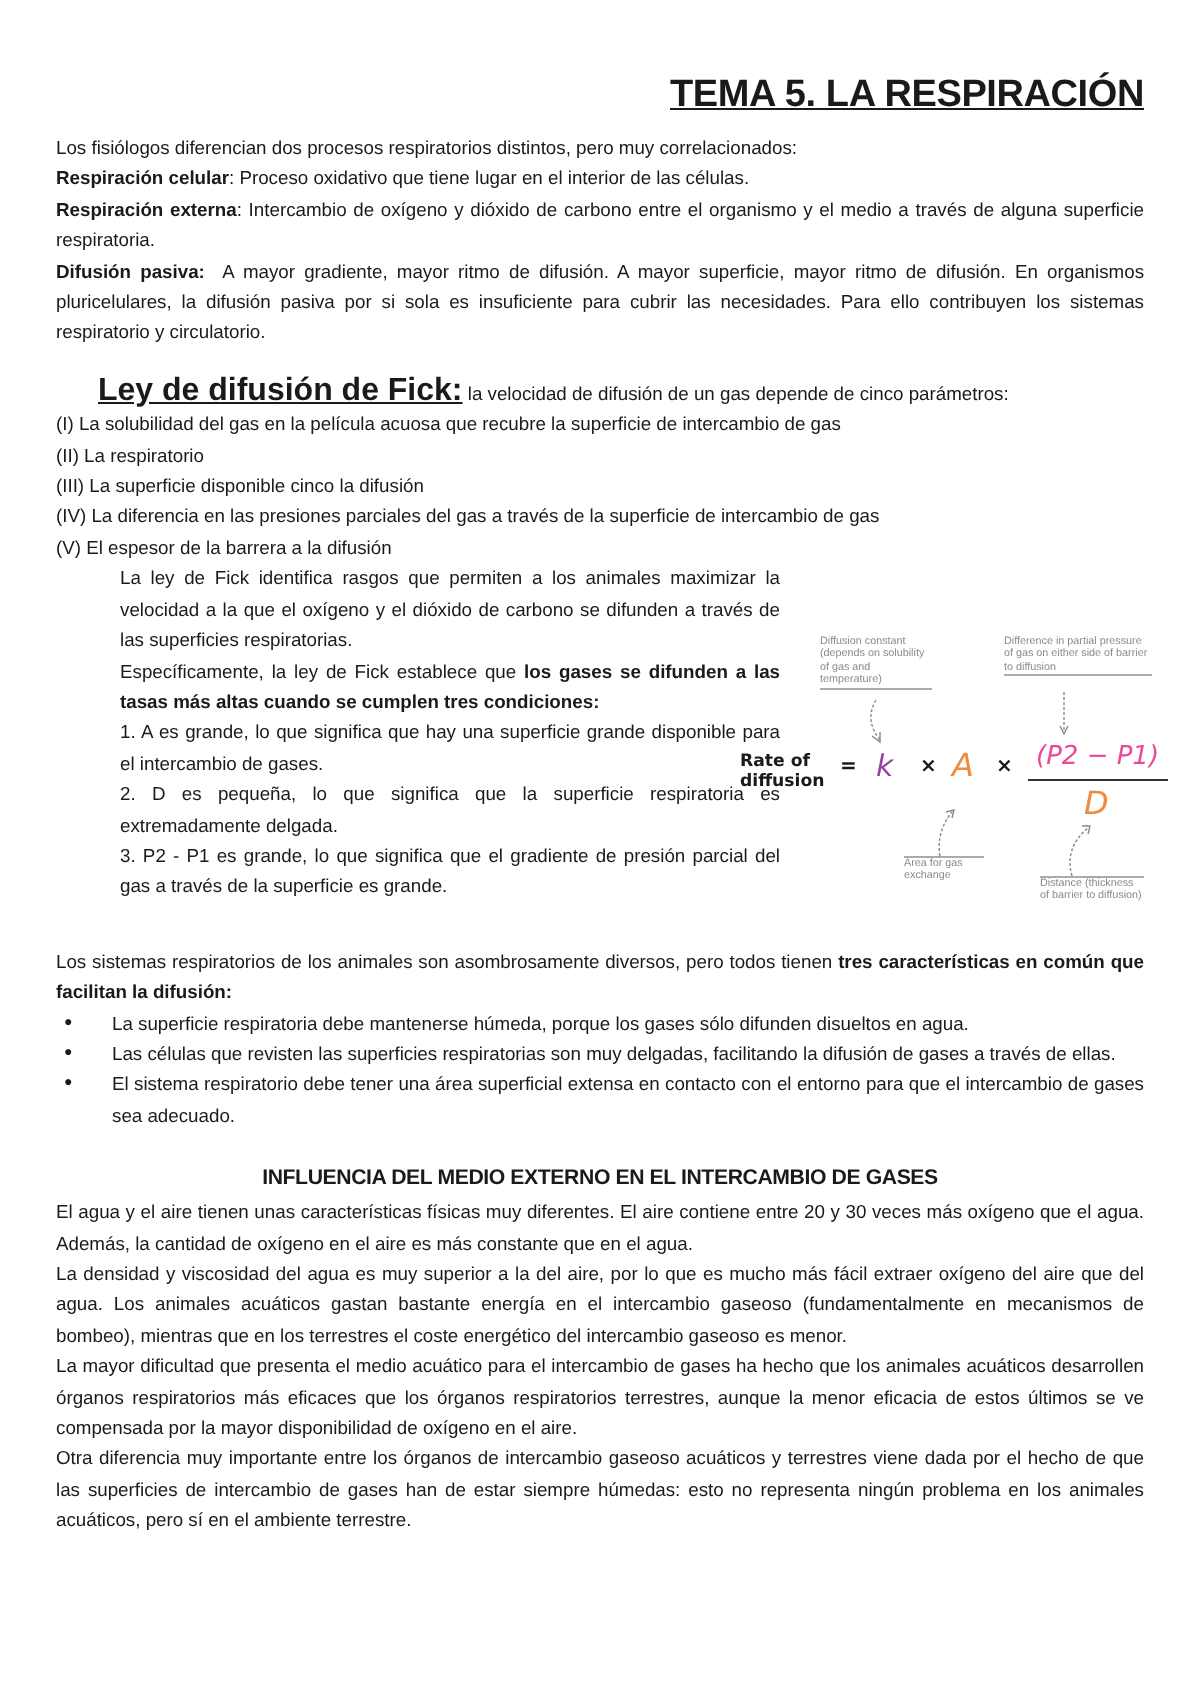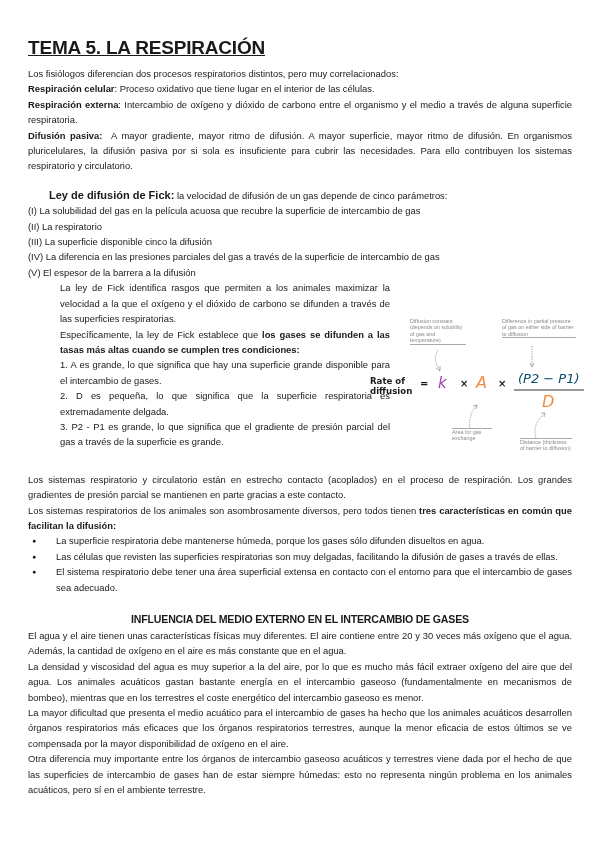--- a/index.html
+++ b/index.html
@@ -1,22 +1,22 @@
 <!DOCTYPE html>
 <html><head>
 <meta charset="utf-8">
 <style>
   html, body { margin: 0; padding: 0; background: #ffffff; }
   body { width: 600px; height: 848px; position: relative; overflow: hidden;
          font-family: "Liberation Sans", sans-serif; color: #1a1a1a; }
   .page { position: absolute; left: 28px; top: 36px; width: 544px; }
-  .title { font-size: 19px; font-weight: bold; text-decoration: underline; margin: 0 0 6px 0; letter-spacing: -0.2px; line-height: 24px; }
+  .title { font-size: 19px; font-weight: bold; text-decoration: underline; margin: 0 0 6px 0; letter-spacing: -0.2px; line-height: 24px; text-align: right; }
   .p { font-size: 9.4px; line-height: 15.4px; margin: 0; text-align: justify; }
   .b { font-weight: bold; }
-  .u { font-weight: bold; font-size: 11px; padding-left: 21px; }
+  .u { text-decoration: underline; font-weight: bold; font-size: 16px; padding-left: 21px; }
   .gap { height: 14px; }
   .h2 { font-size: 10.6px; font-weight: bold; margin: 0; line-height: 17px; letter-spacing: -0.2px; text-align: center; }
   .split { position: relative; margin-left: 32px; }
   .leftcol { width: 330px; }
   ul.bul { margin: 0; padding-left: 22px; list-style: none; }
   ul.bul li { position: relative; font-size: 9.4px; line-height: 15.4px; text-align: justify; padding-left: 6px; }
   ul.bul li::before { content: "\25CF"; position: absolute; left: -18px; font-size: 7px; top: 0; }
   .diagram { position: absolute; left: 342px; top: 280px; width: 228px; height: 140px; }
   .ann { position: absolute; font-size: 5.4px; color: #8a8a8a; line-height: 6.4px; }
   .eq { position: absolute; font-family: "DejaVu Sans", sans-serif; }
@@ -64,29 +64,28 @@
       <path d="M166 122 Q162 108 174 98" stroke="#888" stroke-width="0.7" fill="none" stroke-dasharray="1.5,1"></path>
       <path d="M171 97 L175 97 L174 101" stroke="#888" stroke-width="0.7" fill="none"></path>
       <line x1="144" y1="74" x2="214" y2="74" stroke="#333" stroke-width="1"></line>
     </svg>
     <div class="eq" style="left:0; top:60px; font-size:8.6px; font-weight:bold; line-height:10px; width:44px;">Rate of diffusion</div>
     <div class="eq" style="left:50px; top:62px; font-size:10px; font-weight:bold;">=</div>
     <div class="eq" style="left:68px; top:58px; font-size:15px; font-style:italic; color:#9b3fa8;">k</div>
     <div class="eq" style="left:90px; top:62px; font-size:10px; font-weight:bold;">×</div>
     <div class="eq" style="left:106px; top:57px; font-size:16px; font-style:italic; color:#f08a3c;">A</div>
     <div class="eq" style="left:128px; top:62px; font-size:10px; font-weight:bold;">×</div>
-    <div class="eq" style="left:148px; top:55px; font-size:13px; font-style:italic; color:#0c4a6e;">(P2 − P1)</div>
+    <div class="eq" style="left:148px; top:55px; font-size:13px; font-style:italic; color:#ec4899;">(P2 − P1)</div>
     <div class="eq" style="left:172px; top:76px; font-size:16px; font-style:italic; color:#f08a3c;">D</div>
     <div class="ann" style="left:82px; top:112px; width:40px; border-top:0.6px solid #aaa;">Area for gas exchange</div>
     <div class="ann" style="left:150px; top:122px; width:52px; border-top:0.6px solid #aaa;">Distance (thickness of barrier to diffusion)</div>
   </div>
 
   <div class="gap" style="height:22px"></div>
 
-  <p class="p">Los sistemas respiratorio y circulatorio están en estrecho contacto (acoplados) en el proceso de respiración. Los grandes gradientes de presión parcial se mantienen en parte gracias a este contacto.</p>
   <p class="p"><span>Los sistemas respiratorios de los animales son asombrosamente diversos, pero todos tienen </span><span class="b">tres características en común que facilitan la difusión:</span></p>
   <ul class="bul">
     <li>La superficie respiratoria debe mantenerse húmeda, porque los gases sólo difunden disueltos en agua.</li>
     <li>Las células que revisten las superficies respiratorias son muy delgadas, facilitando la difusión de gases a través de ellas.</li>
     <li>El sistema respiratorio debe tener una área superficial extensa en contacto con el entorno para que el intercambio de gases sea adecuado.</li>
   </ul>
 
   <div class="gap" style="height:16px"></div>
 
   <h2 class="h2">INFLUENCIA DEL MEDIO EXTERNO EN EL INTERCAMBIO DE GASES</h2>

